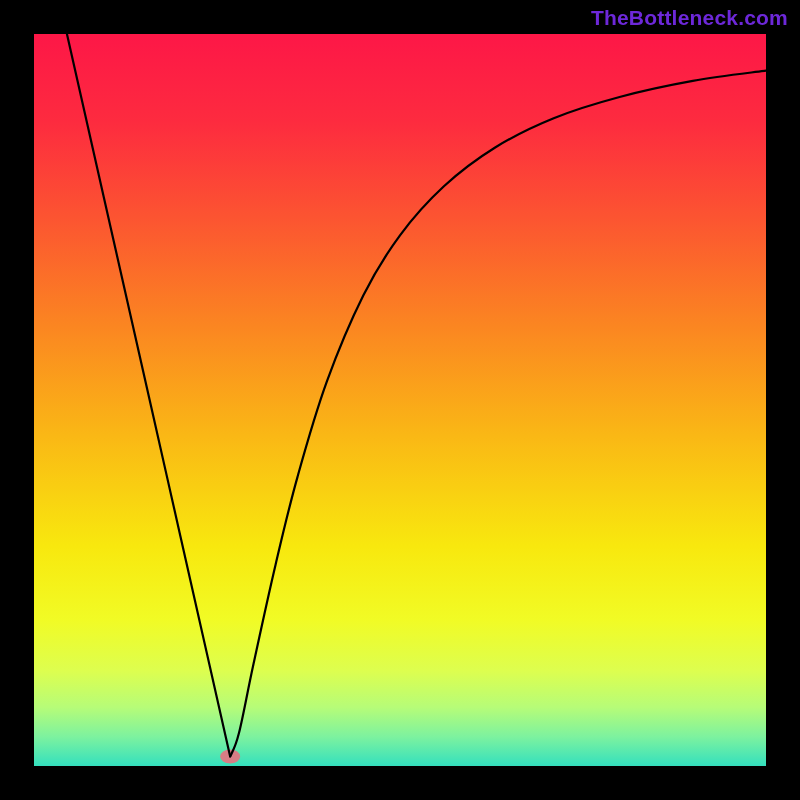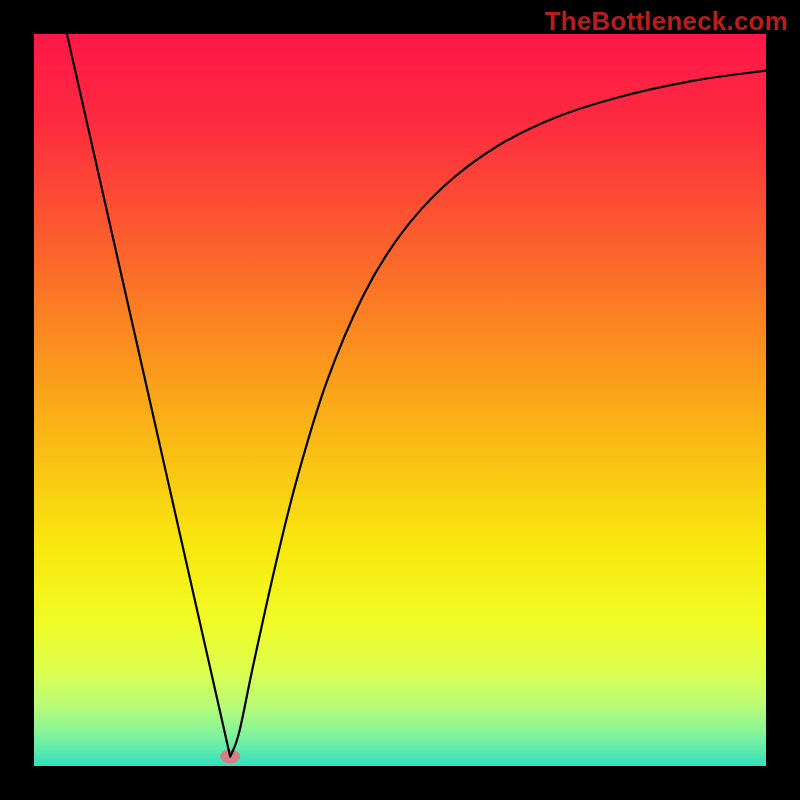--- a/index.html
+++ b/index.html
@@ -16,23 +16,23 @@
     top: 0;
     left: 0;
     width: 800px;
     height: 800px;
   }
   .watermark {
     position: absolute;
     top: 6px;
     right: 12px;
     font-family: Arial, Helvetica, sans-serif;
-    font-size: 26px;
+    font-size: 21px;
     font-weight: 600;
-    color: #b91c1c;
+    color: #6d28d9;
     letter-spacing: 0.2px;
   }
   svg {
     display: block;
   }
 </style>
 </head>
 <body>
 
 <div class="chart-container">

